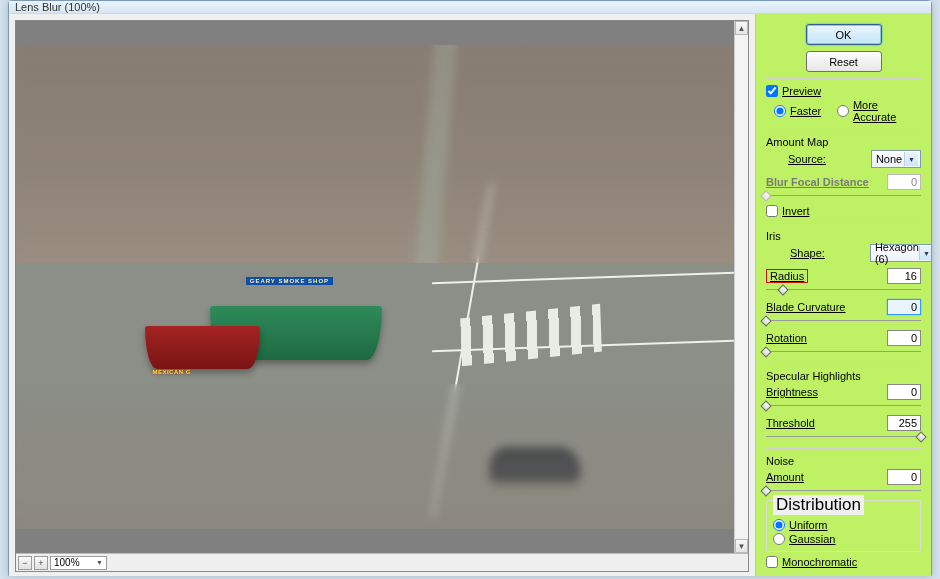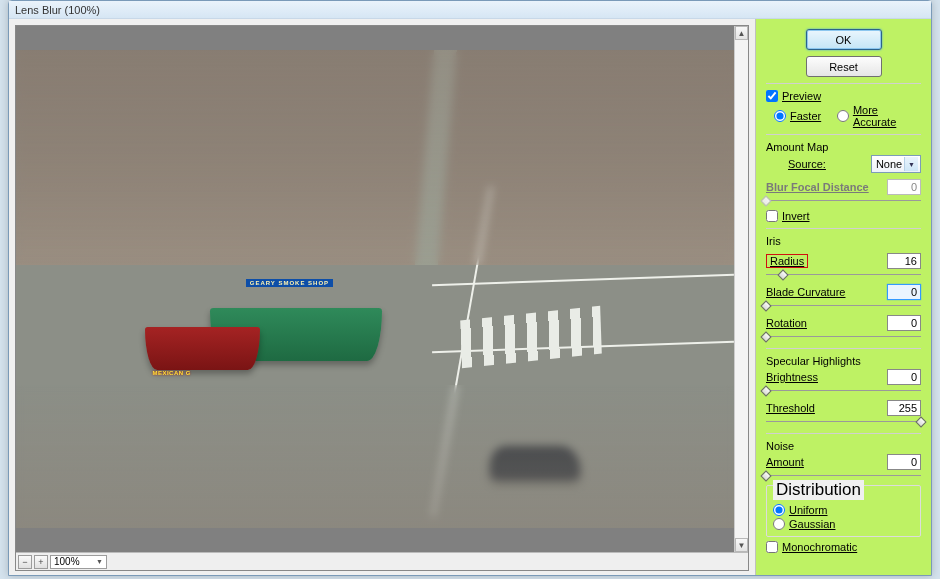--- a/index.html
+++ b/index.html
@@ -356,20 +356,27 @@
         <div class="slider-thumb off" style="left:0%"></div>
       </div>
       <div class="row">
         <input type="checkbox" class="chk" style="">
         <span class="lbl u">Invert</span>
       </div>
 
       <hr class="hr">
 
       <div class="section-title">Iris</div>
+      <div class="field-row">
+        <span class="lbl u" style="margin-left:24px">Shape:</span>
+        <div class="select">
+          <span>Hexagon (6)</span>
+          <span class="caret">▼</span>
+        </div>
+      </div>
 
       <div class="field-row" style="margin-top:6px">
         <span class="hl-red">
           <span class="lbl u">Radius</span>
         </span>
         <div class="numbox">16</div>
       </div>
       <div class="slider">
         <div class="slider-track"></div>
         <div class="slider-thumb" style="left:11%"></div>

